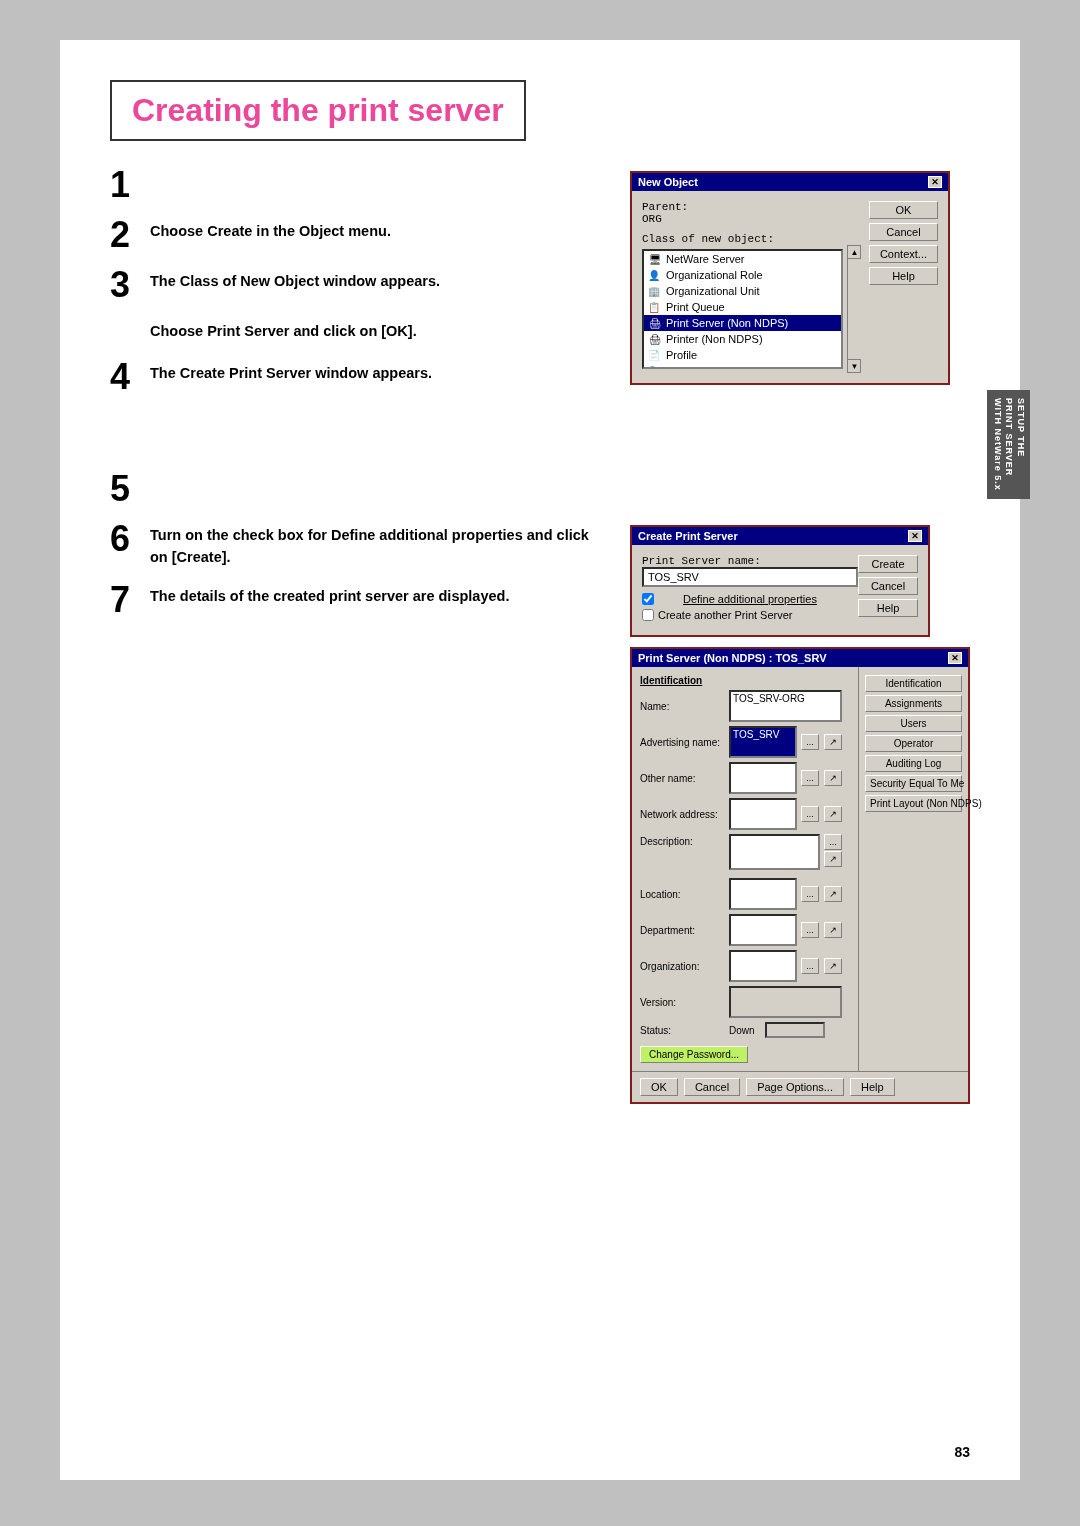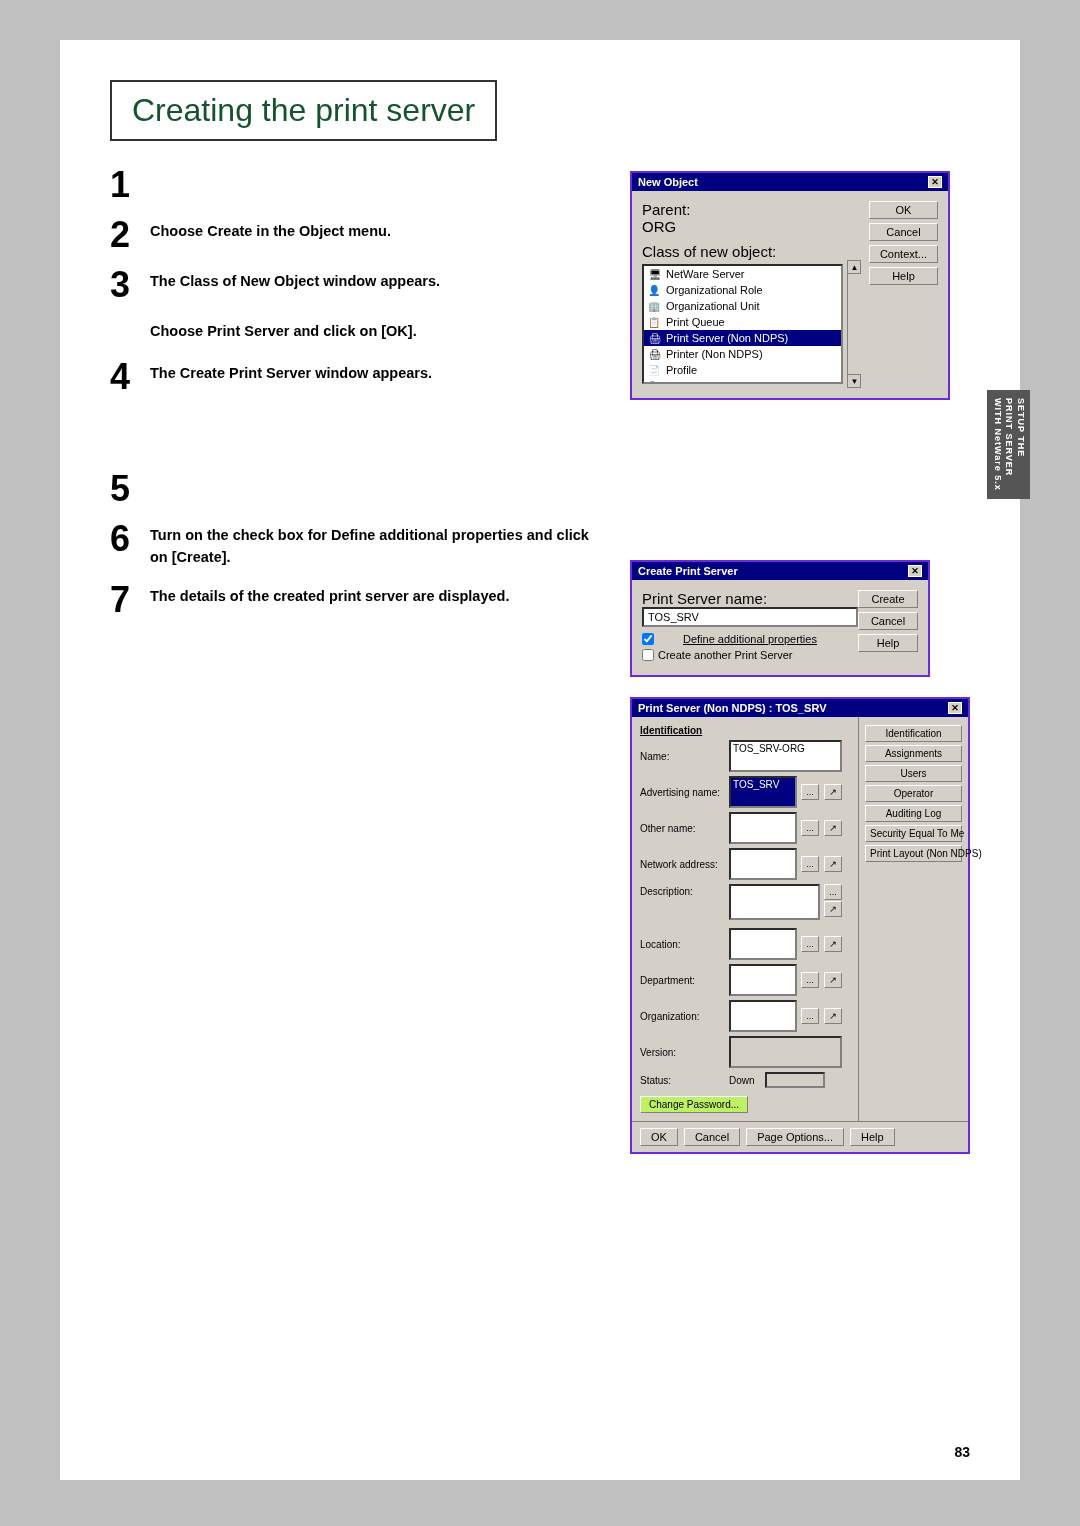--- a/index.html
+++ b/index.html
@@ -19,22 +19,22 @@
     }
     .title-box {
       border: 2px solid #333;
       padding: 10px 20px;
       margin-bottom: 30px;
       display: inline-block;
       background: #fff;
     }
     .title-box h1 {
       font-size: 32px;
-      font-weight: normal;
-      color: #14532d;
+      font-weight: bold;
+      color: #ec4899;
     }
     .content-area {
       display: flex;
       gap: 30px;
     }
     .left-col {
       flex: 1;
       min-width: 0;
     }
     .right-col {
@@ -64,25 +64,24 @@
     .step-sub {
       margin-top: 8px;
       font-size: 14.5px;
       font-weight: bold;
       color: #000;
       line-height: 1.5;
       margin-left: 40px;
     }
     
     .dialog {
-      border: 2px solid #6d28d9;
+      border: 2px solid #7f1d1d;
       background: #d4d0c8;
       font-family: 'Arial', sans-serif;
       font-size: 11px;
-      margin-bottom: 20px;
     }
     .dialog-titlebar {
       background: #000080;
       color: #fff;
       padding: 3px 6px;
       font-size: 11px;
       font-weight: bold;
       display: flex;
       justify-content: space-between;
       align-items: center;
@@ -100,23 +99,24 @@
       display: flex;
       align-items: center;
       justify-content: center;
       cursor: pointer;
       color: #000;
     }
     .dialog-body {
       padding: 10px;
     }
     .dialog-label {
-      font-size: 15px;
+      font-size: 11px;
       color: #000;
       white-space: nowrap;
+      font-family: Liberation Mono, monospace;
     }
     .dialog-btn {
       background: #d4d0c8;
       border-top: 1px solid #fff;
       border-left: 1px solid #fff;
       border-right: 1px solid #808080;
       border-bottom: 1px solid #808080;
       padding: 2px 10px;
       font-size: 11px;
       cursor: pointer;

